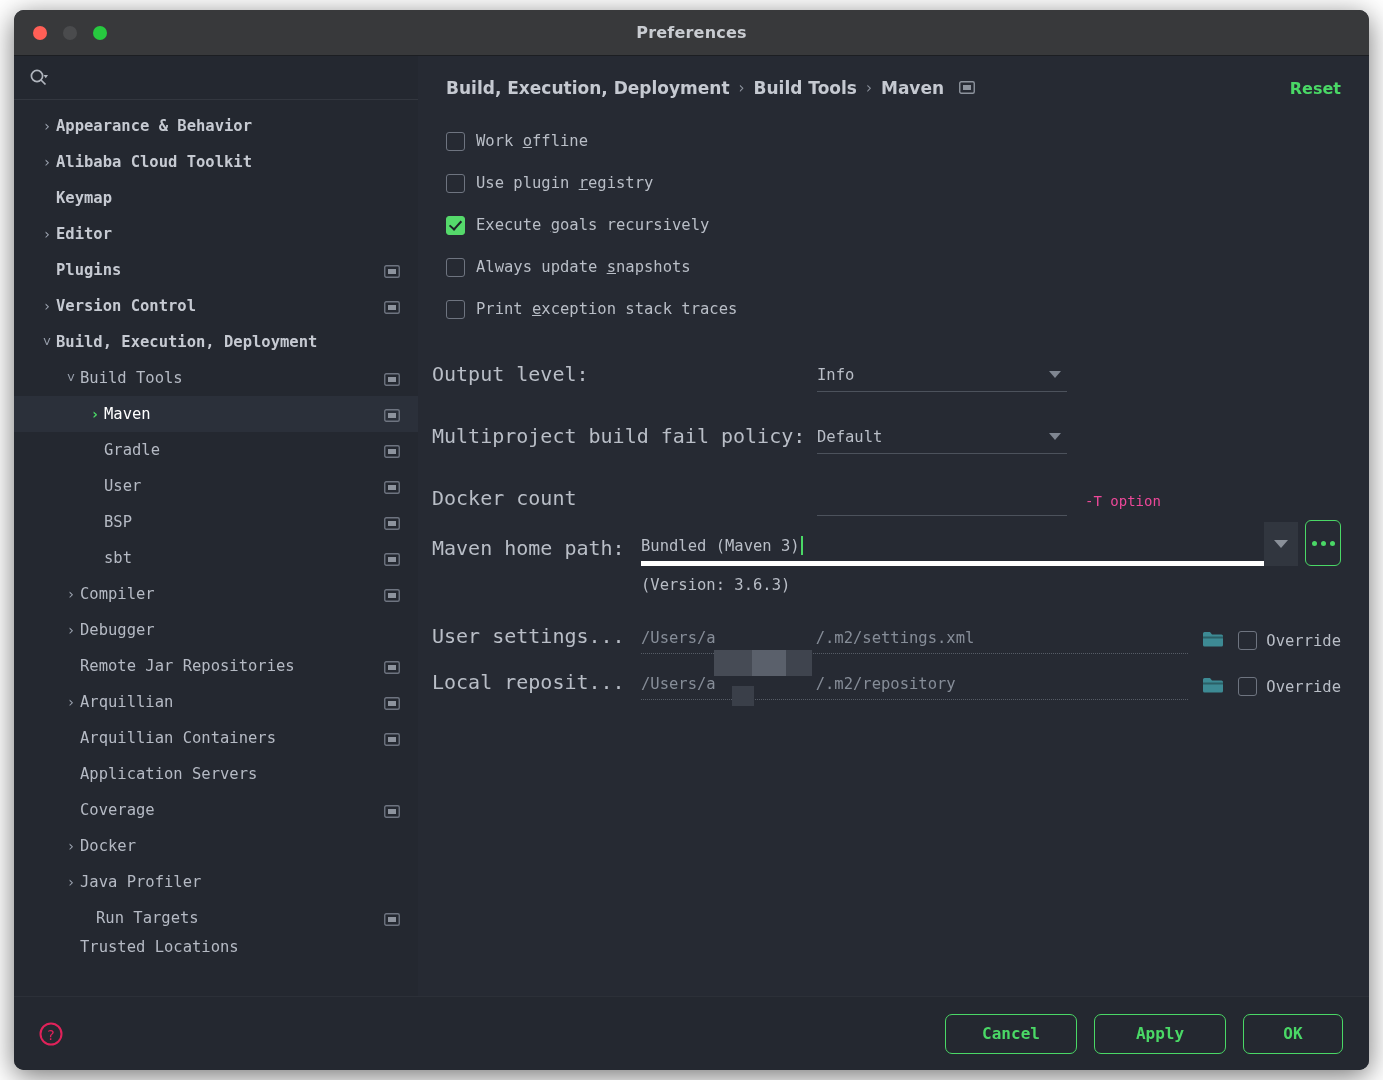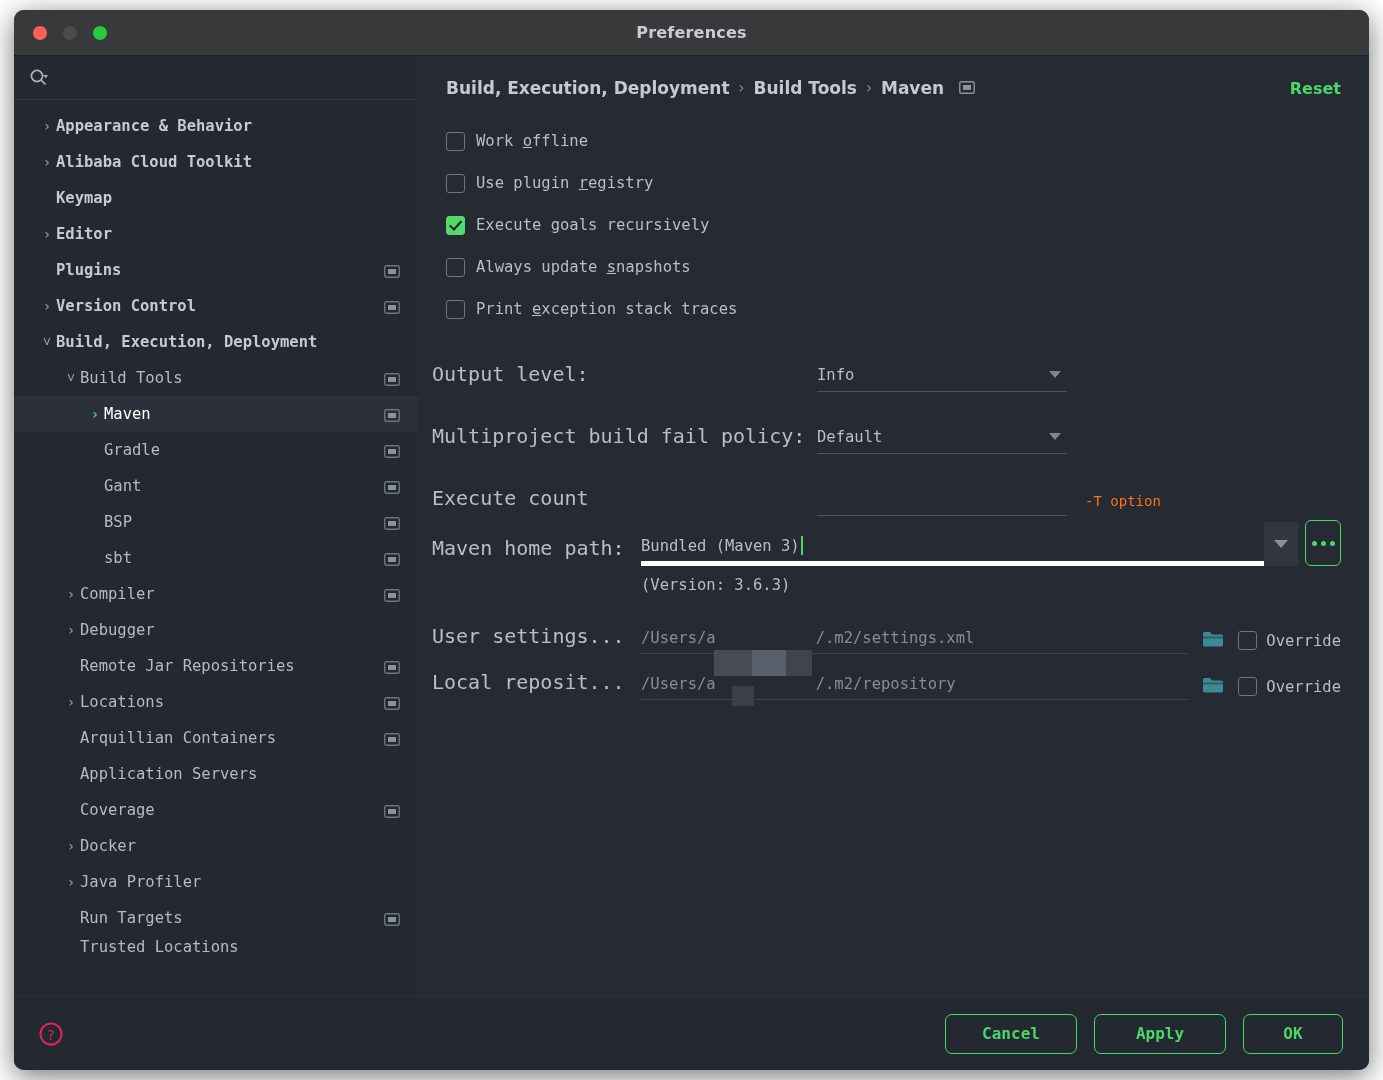--- a/index.html
+++ b/index.html
@@ -125,21 +125,21 @@
     display: flex; align-items: center;
     width: 250px;
   }
   .combo .val { font-size: 15.5px; color: #b9bec7; flex: 1 1 auto; }
   .combo .arrow {
     width: 0; height: 0; margin-right: 6px;
     border-left: 6px solid transparent; border-right: 6px solid transparent;
     border-top: 7px solid #7f8691;
   }
   .thread-line { width: 250px; height: 34px; border-bottom: 1px solid #4c525c; }
-  .hint { font-size: 14px; color: #f97316; padding-bottom: 7px; margin-left: 18px; white-space: nowrap; }
+  .hint { font-size: 14px; color: #ec4899; padding-bottom: 7px; margin-left: 18px; white-space: nowrap; }
   
   .mvrow { display: flex; align-items: flex-end; padding-left: 0; margin-top: 4px; }
   .mvfield {
     position: relative; flex: 1 1 auto; height: 36px;
     border-bottom: 5px solid #ffffff;
     display: flex; align-items: center;
     margin-right: 0;
   }
   .mvfield .txt { font-size: 15.5px; color: #b9bec7; }
   .caret { display:inline-block; width: 2px; height: 19px; background: #4ad866; margin-left: 1px; vertical-align: -4px; }
@@ -283,21 +283,21 @@
           <div class="tnode" style="padding-left: 72px;">
             <span class="chev"></span>
             <span class="lbl">Gradle</span>
             <span class="scope-ic"><svg width="16" height="13" viewBox="0 0 16 13">
                 <rect x="0.75" y="0.75" width="14.5" height="11.5" rx="1.5" fill="none" stroke="#6e7480" stroke-width="1.4"></rect>
                 <rect x="4" y="4" width="8" height="5" fill="#8d939d"></rect>
               </svg></span>
           </div>
           <div class="tnode" style="padding-left: 72px;">
             <span class="chev"></span>
-            <span class="lbl">Gant</span>
+            <span class="lbl">User</span>
             <span class="scope-ic"><svg width="16" height="13" viewBox="0 0 16 13">
                 <rect x="0.75" y="0.75" width="14.5" height="11.5" rx="1.5" fill="none" stroke="#6e7480" stroke-width="1.4"></rect>
                 <rect x="4" y="4" width="8" height="5" fill="#8d939d"></rect>
               </svg></span>
           </div>
           <div class="tnode" style="padding-left: 72px;">
             <span class="chev"></span>
             <span class="lbl">BSP</span>
             <span class="scope-ic"><svg width="16" height="13" viewBox="0 0 16 13">
                 <rect x="0.75" y="0.75" width="14.5" height="11.5" rx="1.5" fill="none" stroke="#6e7480" stroke-width="1.4"></rect>
@@ -328,21 +328,21 @@
           <div class="tnode" style="padding-left: 48px;">
             <span class="chev"></span>
             <span class="lbl">Remote Jar Repositories</span>
             <span class="scope-ic"><svg width="16" height="13" viewBox="0 0 16 13">
                 <rect x="0.75" y="0.75" width="14.5" height="11.5" rx="1.5" fill="none" stroke="#6e7480" stroke-width="1.4"></rect>
                 <rect x="4" y="4" width="8" height="5" fill="#8d939d"></rect>
               </svg></span>
           </div>
           <div class="tnode" style="padding-left: 48px;">
             <span class="chev">›</span>
-            <span class="lbl">Locations</span>
+            <span class="lbl">Arquillian</span>
             <span class="scope-ic"><svg width="16" height="13" viewBox="0 0 16 13">
                 <rect x="0.75" y="0.75" width="14.5" height="11.5" rx="1.5" fill="none" stroke="#6e7480" stroke-width="1.4"></rect>
                 <rect x="4" y="4" width="8" height="5" fill="#8d939d"></rect>
               </svg></span>
           </div>
           <div class="tnode" style="padding-left: 48px;">
             <span class="chev"></span>
             <span class="lbl">Arquillian Containers</span>
             <span class="scope-ic"><svg width="16" height="13" viewBox="0 0 16 13">
                 <rect x="0.75" y="0.75" width="14.5" height="11.5" rx="1.5" fill="none" stroke="#6e7480" stroke-width="1.4"></rect>
@@ -365,21 +365,21 @@
           <div class="tnode" style="padding-left: 48px;">
             <span class="chev">›</span>
             <span class="lbl">Docker</span>
             <span class="scope-ic"></span>
           </div>
           <div class="tnode" style="padding-left: 48px;">
             <span class="chev">›</span>
             <span class="lbl">Java Profiler</span>
             <span class="scope-ic"></span>
           </div>
-          <div class="tnode" style="padding-left: 48px;">
+          <div class="tnode" style="padding-left: 48px; gap: 16px;">
             <span class="chev"></span>
             <span class="lbl">Run Targets</span>
             <span class="scope-ic"><svg width="16" height="13" viewBox="0 0 16 13">
                 <rect x="0.75" y="0.75" width="14.5" height="11.5" rx="1.5" fill="none" stroke="#6e7480" stroke-width="1.4"></rect>
                 <rect x="4" y="4" width="8" height="5" fill="#8d939d"></rect>
               </svg></span>
           </div>
           <div class="tnode clipped" style="padding-left: 48px;">
             <span class="chev"></span>
             <span class="lbl">Trusted Locations</span>
@@ -442,21 +442,21 @@
 
         <div class="frow">
           <div class="flabel fl-w">Multiproject build fail policy:</div>
           <div class="combo">
             <span class="val">Default</span>
             <span class="arrow"></span>
           </div>
         </div>
 
         <div class="frow">
-          <div class="flabel fl-w">Execute count</div>
+          <div class="flabel fl-w">Docker count</div>
           <div class="thread-line"></div>
           <div class="hint">-T option</div>
         </div>
 
         <div class="mvrow">
           <div class="flabel" style="width:209px;flex:0 0 209px">Maven home path:</div>
           <div class="mvfield">
             <span class="txt">Bundled (Maven 3)</span>
               <span class="caret"></span>
           </div>

